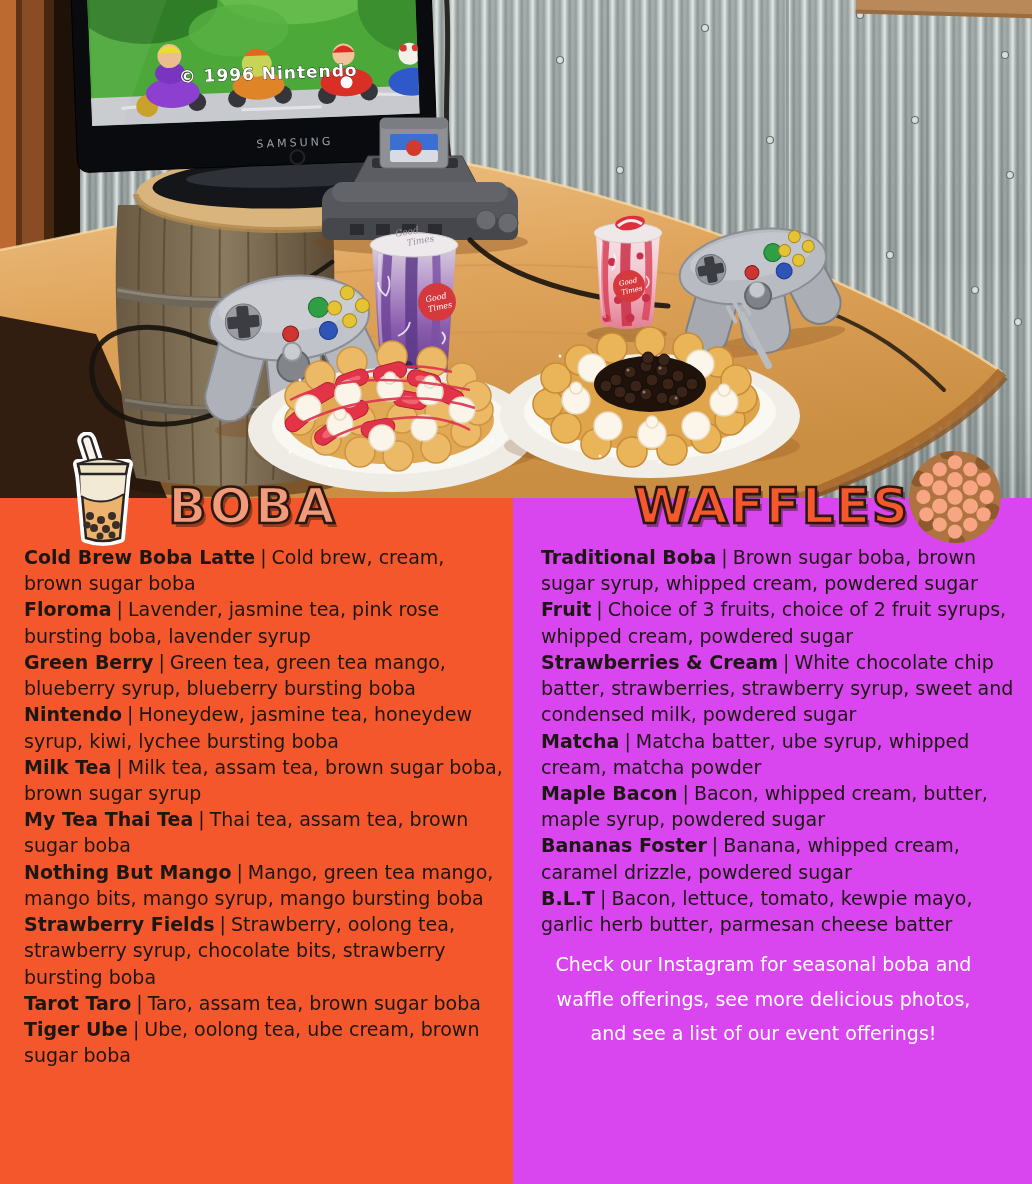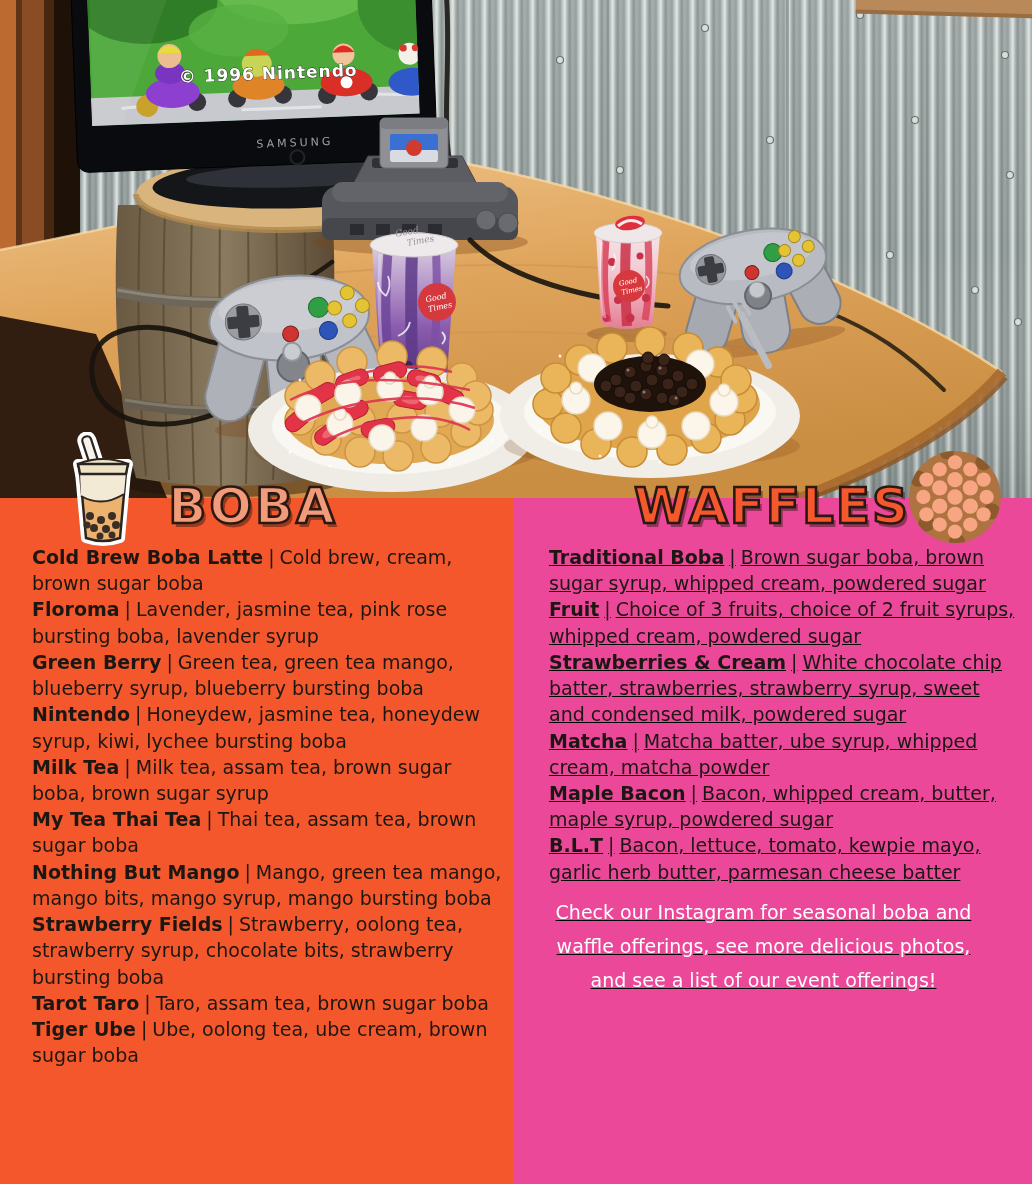--- a/index.html
+++ b/index.html
@@ -3,21 +3,21 @@
 <meta charset="utf-8">
 <style>
   html,body{margin:0;padding:0;background:#777;}
   .stage{position:relative;width:1032px;height:1184px;overflow:hidden;
          font-family:"DejaVu Sans",sans-serif;background:#F4572B;}
   .photo{position:absolute;top:0;left:0;width:1032px;height:500px;z-index:1;}
   .photo svg{display:block;}
   .col{position:absolute;top:498px;bottom:0;z-index:2;}
   .col-left{left:0;width:513px;}
   .col-right{left:513px;width:519px;}
-  .items{padding:46px 10px 0 24px;font-size:19px;line-height:1.38;color:#1C1713;margin-left:8px;}
+  .items{padding:46px 10px 0 24px;font-size:19px;line-height:1.38;color:#1C1713;}
   .col-right .items{padding:46px 14px 0 28px;}
   .item{margin:0;}
   .nm{font-weight:700;}
   .sep{font-weight:400;padding:0 5px;}
   .footer{margin-top:14px;padding:0 22px 0 4px;text-align:center;font-size:19px;line-height:1.38;color:#fff;}
   .footer div{margin:8px;}
   .title{position:absolute;z-index:3;font-weight:700;font-size:50px;letter-spacing:3px;
          -webkit-text-stroke:2.6px #2a1912;text-shadow:3px 4px 0 rgba(42,25,18,.45);white-space:nowrap;text-align:center;}
   .title-boba{left:156px;top:477px;width:194px;}
   .title-waffles{left:618px;top:477px;width:292px;letter-spacing:2px;text-align:right;}
@@ -513,34 +513,35 @@
         <p class="item"><b class="nm">Nothing But Mango</b><span class="sep">|</span><span>Mango, green tea mango, mango bits, mango syrup, mango bursting boba</span></p>
 
         <p class="item"><b class="nm">Strawberry Fields</b><span class="sep">|</span><span>Strawberry, oolong tea, strawberry syrup, chocolate bits, strawberry bursting boba</span></p>
 
         <p class="item"><b class="nm">Tarot Taro</b><span class="sep">|</span><span>Taro, assam tea, brown sugar boba</span></p>
 
         <p class="item"><b class="nm">Tiger Ube</b><span class="sep">|</span><span>Ube, oolong tea, ube cream, brown sugar boba</span></p>
       </div>
   </div>
 
-  <div class="col col-right" style="background: #ec4899; text-decoration: underline;">
+  <div class="col col-right" style="background: #d946ef;">
     <div class="items" style="color: rgb(28, 23, 19);">
 
         <p class="item"><b class="nm">Traditional Boba</b><span class="sep">|</span><span>Brown sugar boba, brown sugar syrup, whipped cream, powdered sugar</span></p>
 
         <p class="item"><b class="nm">Fruit</b><span class="sep">|</span><span>Choice of 3 fruits, choice of 2 fruit syrups, whipped cream, powdered sugar</span></p>
 
         <p class="item"><b class="nm">Strawberries &amp; Cream</b><span class="sep">|</span><span>White chocolate chip batter, strawberries, strawberry syrup, sweet and condensed milk, powdered sugar</span></p>
 
         <p class="item"><b class="nm">Matcha</b><span class="sep">|</span><span>Matcha batter, ube syrup, whipped cream, matcha powder</span></p>
 
 
         <p class="item"><b class="nm">Maple Bacon</b><span class="sep">|</span><span>Bacon, whipped cream, butter, maple syrup, powdered sugar</span></p>
 
+        <p class="item"><b class="nm">Bananas Foster</b><span class="sep">|</span><span>Banana, whipped cream, caramel drizzle, powdered sugar</span></p>
 
         <p class="item"><b class="nm">B.L.T</b><span class="sep">|</span><span>Bacon, lettuce, tomato, kewpie mayo, garlic herb butter, parmesan cheese batter</span></p>
       </div>
     <div class="footer" style="color: rgb(255, 255, 255);">
 
         <div>Check our Instagram for seasonal boba and</div>
 
         <div>waffle offerings, see more delicious photos,</div>
 
         <div>and see a list of our event offerings!</div>

